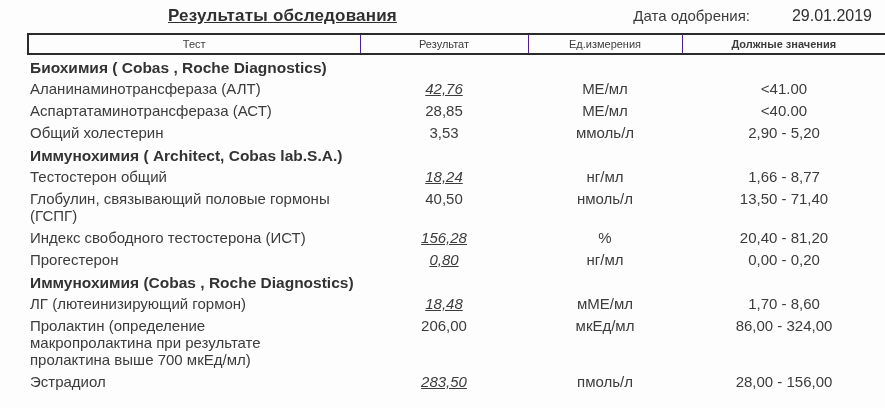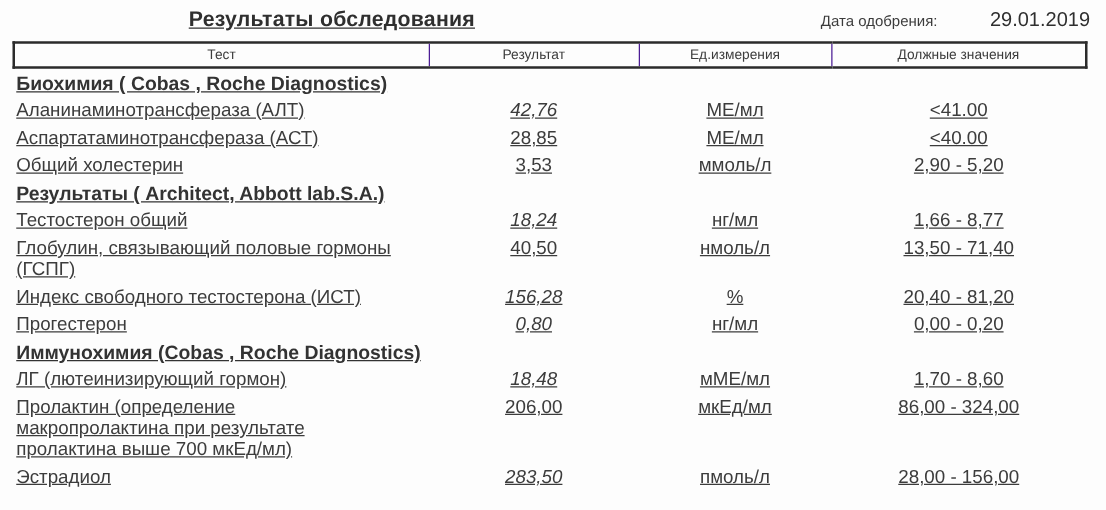--- a/index.html
+++ b/index.html
@@ -6,40 +6,40 @@
   html, body {
     width: 885px; height: 408px;
     background: #fdfdfd;
     font-family: "Liberation Sans", "DejaVu Sans", sans-serif;
     color: #3c3c3c;
     overflow: hidden;
   }
   .page {
     position: relative;
     width: 885px; height: 408px;
-    padding: 6px 13px 0 10px;
+    padding: 6px 13px 0 27px;
   }
   
   .topbar {
     display: flex;
     align-items: baseline;
     height: 26px;
   }
   .doc-title {
     margin-left: 141px;
     font-size: 17px;
     font-weight: bold;
     color: #2f2f2f;
     text-decoration: underline;
     letter-spacing: 0.2px;
     white-space: nowrap;
   }
   .date-label {
     margin-left: auto;
-    font-size: 12px;
+    font-size: 15px;
     color: #3c3c3c;
     white-space: nowrap;
   }
   .date-value {
     width: 122px;
     text-align: right;
     font-size: 16px;
     font-weight: normal;
     color: #2f2f2f;
     white-space: nowrap;
@@ -60,29 +60,28 @@
     border-top: 2px solid #2b2b2b;
     border-bottom: 2px solid #2b2b2b;
     text-align: center;
     font-size: 11px;
     color: #3c3c3c;
     height: 20px;
     padding: 0;
     line-height: 18px;
   }
   tr.hdr-row td:first-child { border-left: 2px solid #2b2b2b; }
-  tr.hdr-row td:last-child  { border-right: 2px solid #2b2b2b; }
+  tr.hdr-row td:last-child  { border-right: 2px solid #2b2b2b; font-weight: bold; }
   tr.hdr-row td + td { border-left: 1px solid #4c1d95; }
 
   tbody td {
     vertical-align: top;
     font-size: 15px;
     line-height: 17px;
     padding: 3px 0 2px 0;
-    text-decoration: underline;
   }
   td.name { text-align: left; padding-left: 2px; padding-right: 30px; }
   td.res, td.unit, td.range { text-align: center; }
   tr.section-row td {
     font-weight: bold;
     font-size: 15.5px;
     color: #333333;
     padding-top: 4px;
     padding-bottom: 1px;
     white-space: nowrap;
@@ -135,21 +134,21 @@
     </tr>
 
     <tr class="data-row">
       <td class="name">Общий холестерин</td>
       <td class="res">3,53</td>
       <td class="unit">ммоль/л</td>
       <td class="range">2,90 - 5,20</td>
     </tr>
 
     <tr class="section-row">
-      <td class="name" colspan="4">Результаты ( Architect, Abbott lab.S.A.)</td>
+      <td class="name" colspan="4">Иммунохимия ( Architect, Cobas lab.S.A.)</td>
     </tr>
 
     <tr class="data-row">
       <td class="name">Тестостерон общий</td>
       <td class="res u">18,24</td>
       <td class="unit">нг/мл</td>
       <td class="range">1,66 - 8,77</td>
     </tr>
 
     <tr class="data-row">

